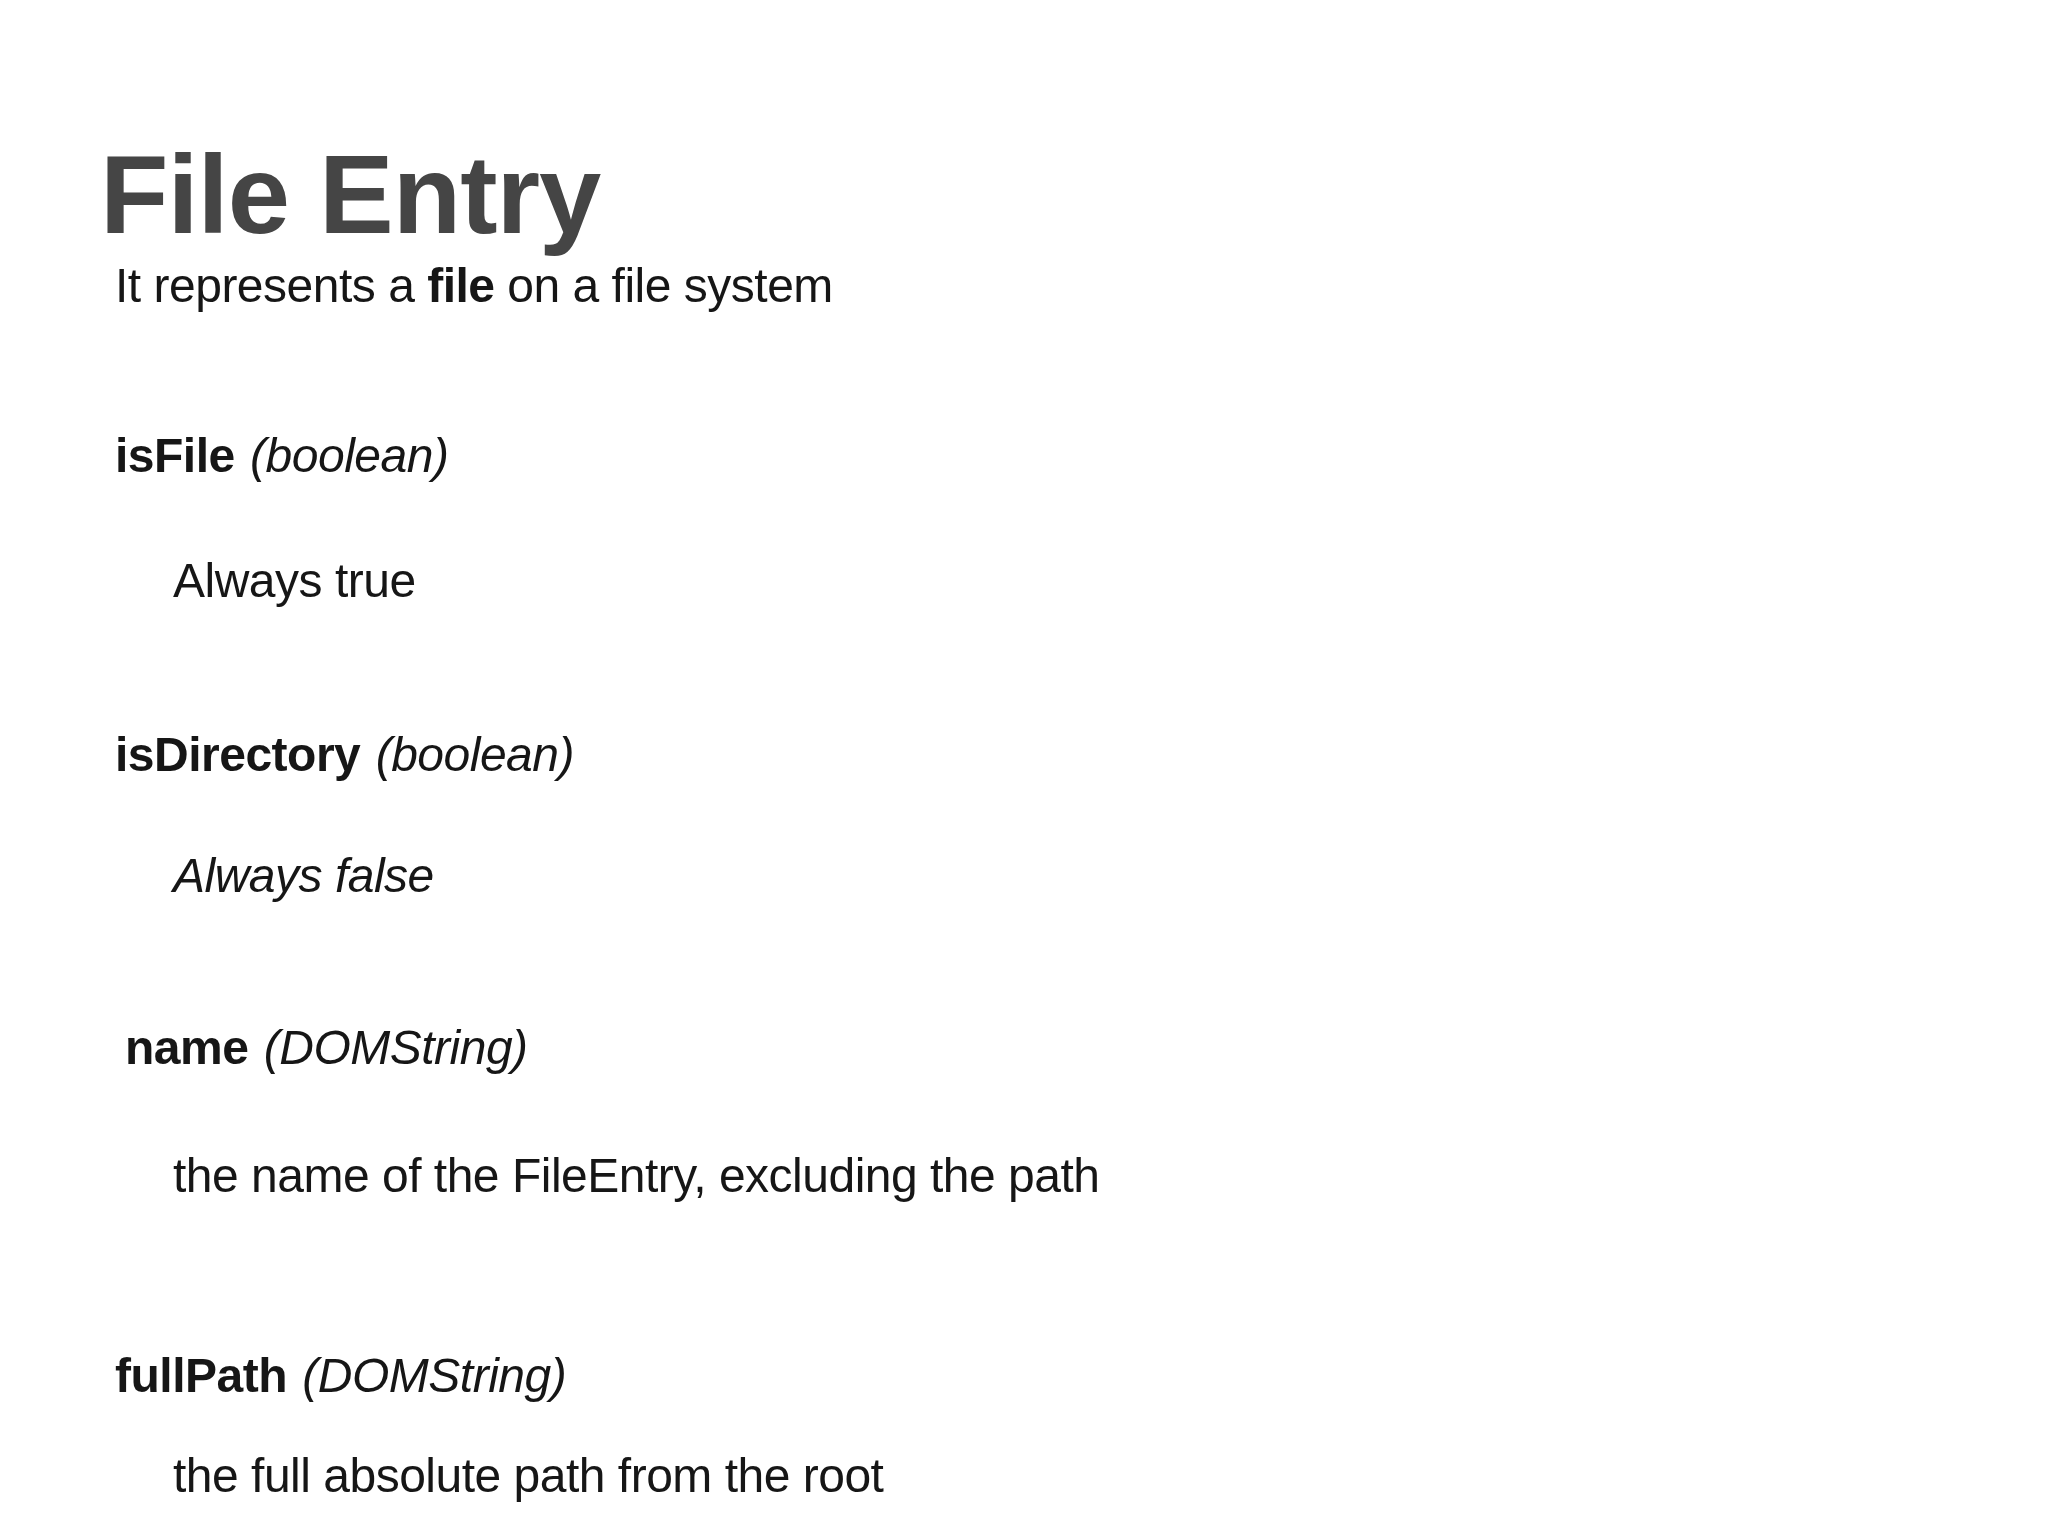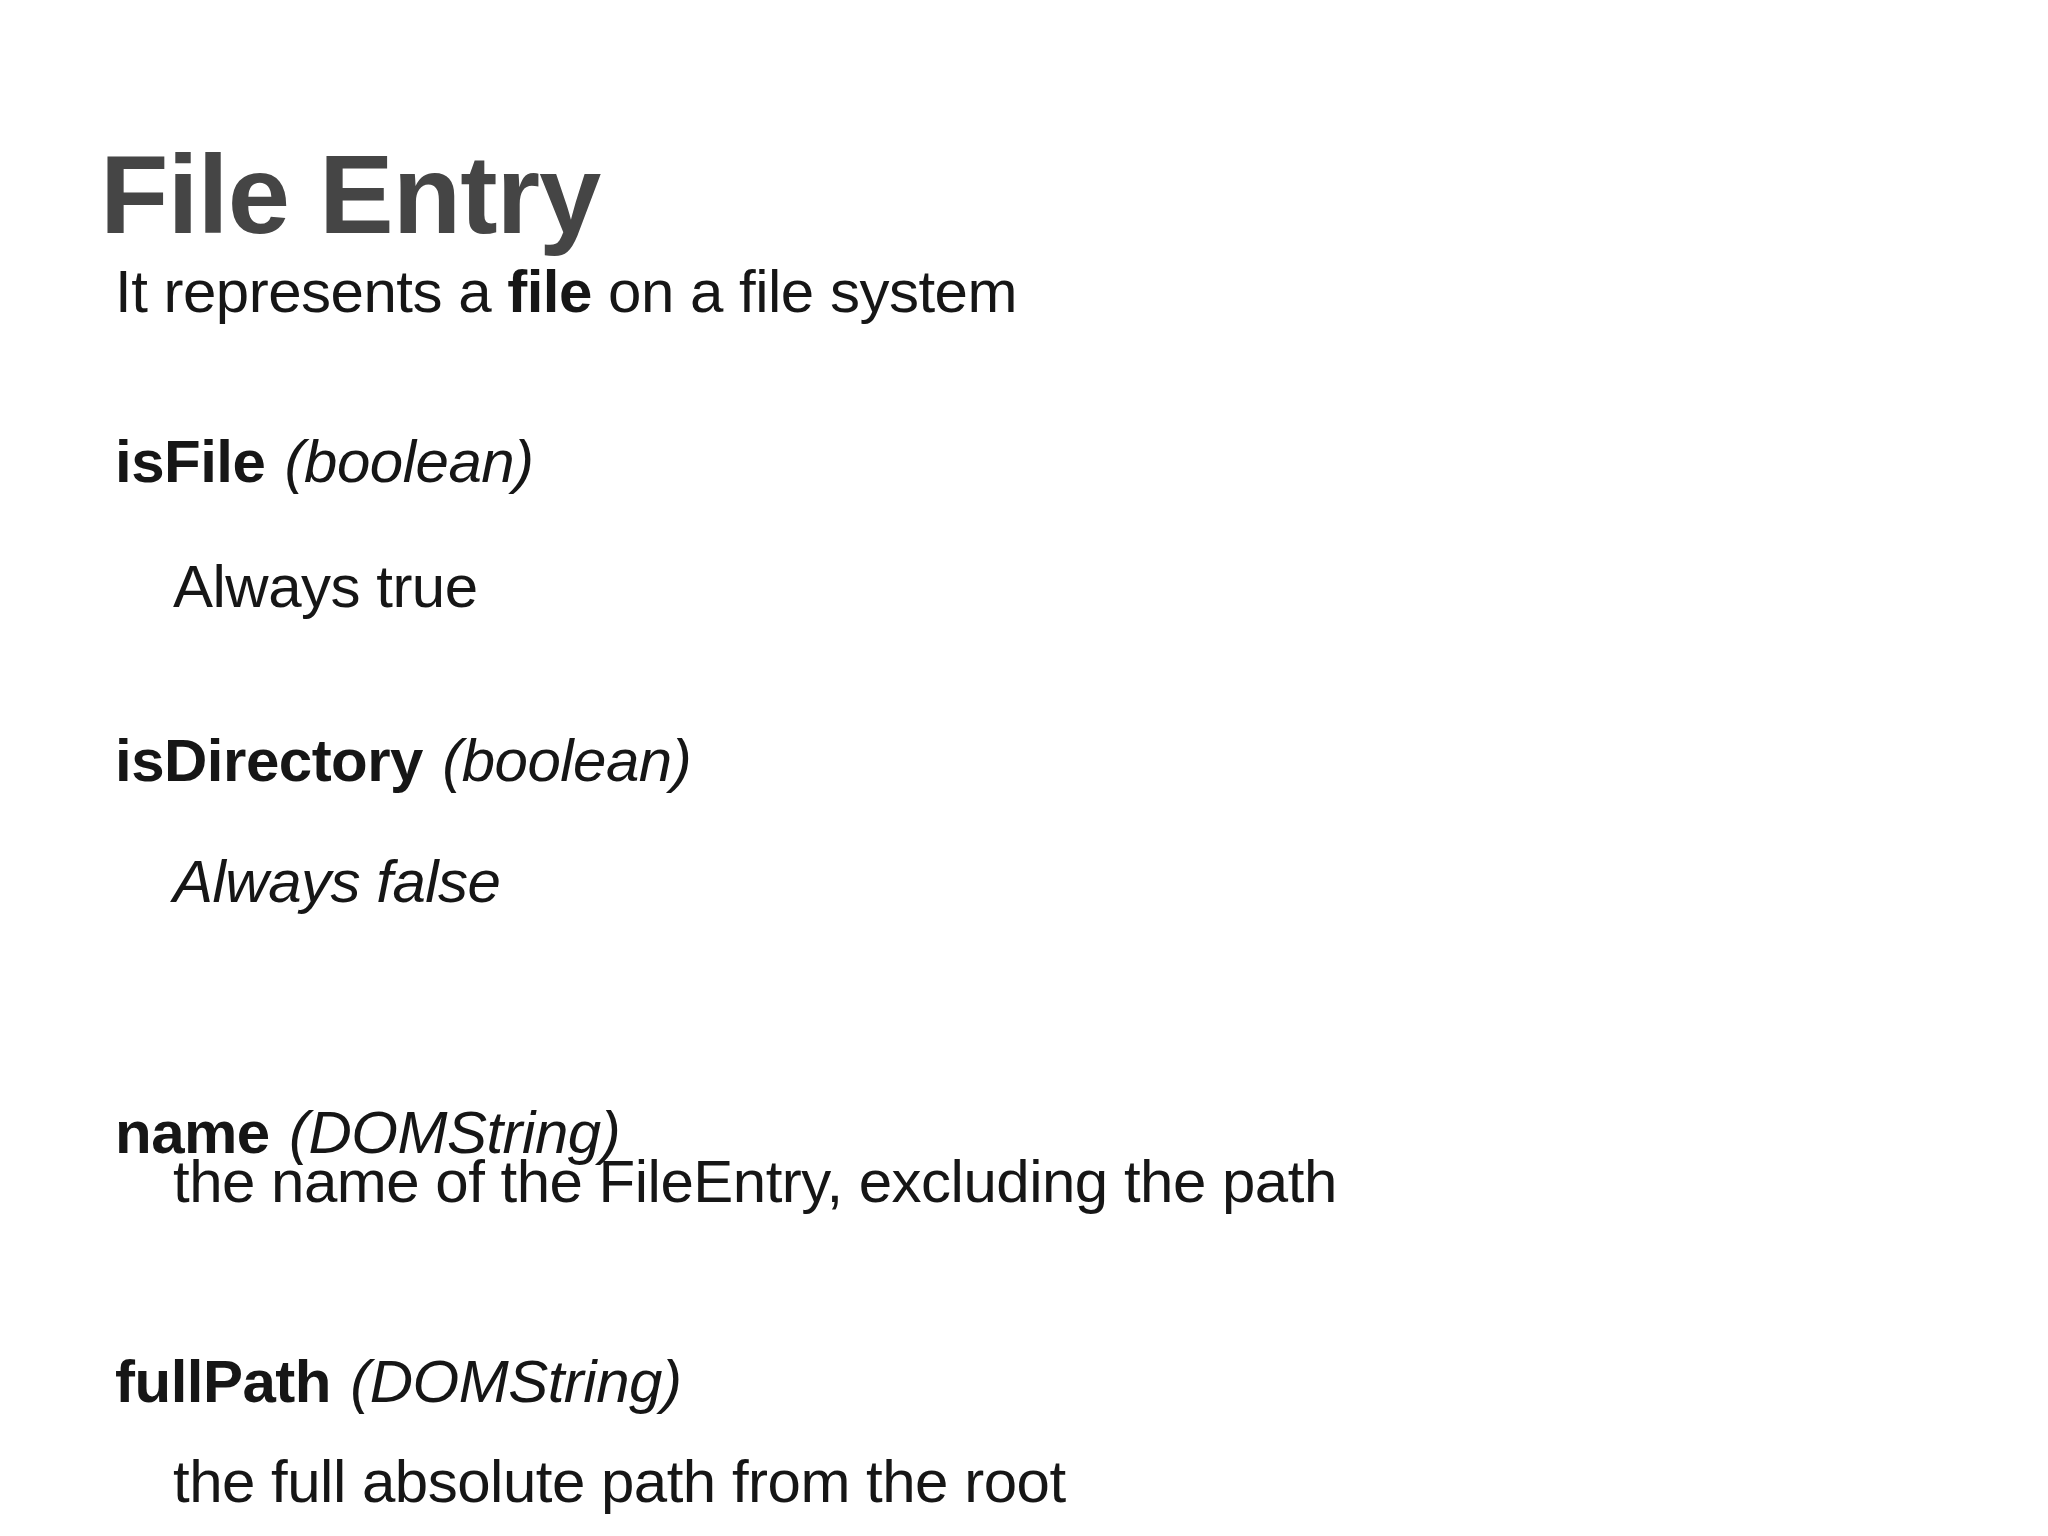--- a/index.html
+++ b/index.html
@@ -11,21 +11,21 @@
     width: 2048px;
     height: 1536px;
     position: relative;
     overflow: hidden;
     font-family: "Liberation Sans", "DejaVu Sans", sans-serif;
     color: #161616;
   }
   .line {
     position: absolute;
     white-space: nowrap;
-    font-size: 60px;
+    font-size: 48px;
     font-weight: 300;
     line-height: 1;
     letter-spacing: -0.5px;
   }
   .slide-title {
     position: absolute;
     left: 100px;
     top: 58px;
     font-size: 112px;
     font-weight: 700;
@@ -52,21 +52,21 @@
 <div class="line margin-left" style="top:432px;">
   <span class="term">isFile</span><span class="ptype">(boolean)</span>
 </div>
 <div class="line indent" style="top:557px;">Always true</div>
 
 <div class="line margin-left" style="top:731px;">
   <span class="term">isDirectory</span><span class="ptype">(boolean)</span>
 </div>
 <div class="line indent italic" style="top:852px;">Always false</div>
 
-<div class="line margin-left" style="top:1103px;">
+<div class="line margin-left" style="top:1024px;margin-left:10px;">
   <span class="term">name</span><span class="ptype">(DOMString)</span>
 </div>
 <div class="line indent" style="top:1152px;">the name of the FileEntry, excluding the path</div>
 
 <div class="line margin-left" style="top:1352px;">
   <span class="term">fullPath</span><span class="ptype">(DOMString)</span>
 </div>
 <div class="line indent" style="top:1452px;">the full absolute path from the root</div>
 
 </body></html>

